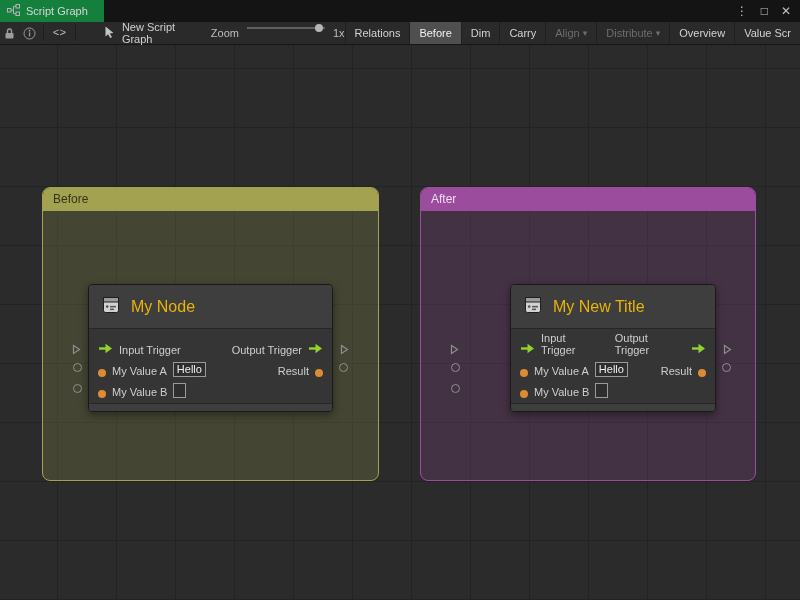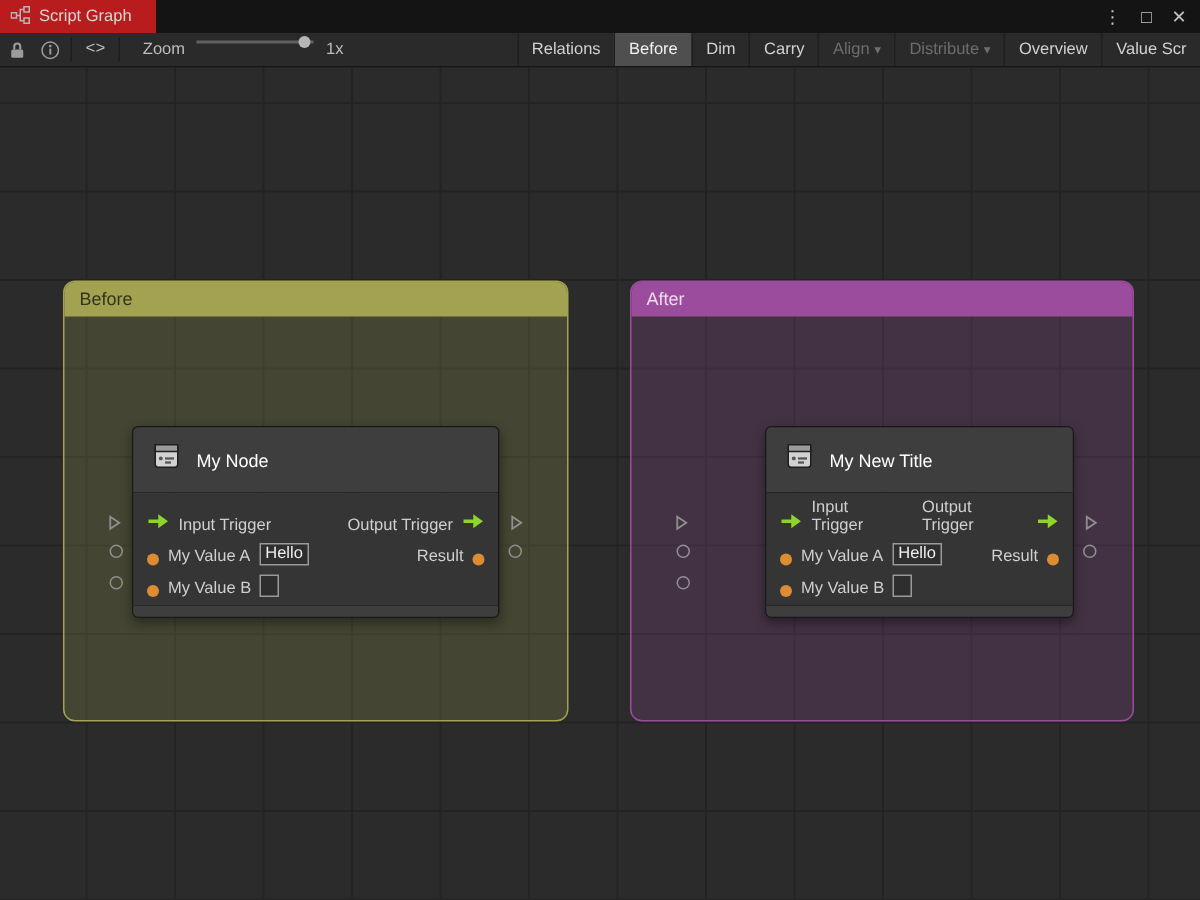--- a/index.html
+++ b/index.html
@@ -2,21 +2,21 @@
 <html><head>
 <meta charset="utf-8">
 <style>
   * { margin:0; padding:0; box-sizing:border-box; }
   html,body { width:800px; height:600px; overflow:hidden; }
   body { font-family:"Liberation Sans", sans-serif; background:#121212; }
   .window { position:relative; width:800px; height:600px; background:#121212; }
 
   
   .tabbar { position:absolute; top:0; left:0; width:800px; height:22px; background:#141414; display:flex; align-items:center; }
-  .tab { height:22px; display:flex; align-items:center; gap:6px; padding:0 16px 0 7px; background:#b91c1c; color:#d6d6d6; font-size:11px; }
+  .tab { height:22px; display:flex; align-items:center; gap:6px; padding:0 16px 0 7px; background:#15803d; color:#d6d6d6; font-size:11px; }
   .win-controls { margin-left:auto; display:flex; align-items:center; gap:13px; padding-right:9px; color:#c2c2c2; font-size:12px; }
   .win-controls span { cursor:default; }
 
   
   .toolbar { position:absolute; top:22px; left:0; width:800px; height:23px; background:#2a2a2a; border-bottom:1px solid #161616; display:flex; align-items:center; font-size:11px; color:#c8c8c8; }
   .ticon { display:flex; align-items:center; justify-content:center; width:22px; height:22px; }
   .tsep { width:1px; height:16px; background:#1d1d1d; margin:0 3px; }
   .code-glyph { font-family:"Liberation Mono", monospace; font-size:11px; color:#bdbdbd; margin:0 6px; }
   .graph-name { display:flex; align-items:center; gap:6px; margin-left:24px; color:#d0d0d0; }
   .zoom-wrap { display:flex; align-items:flex-start; gap:8px; margin-left:12px; }
@@ -44,21 +44,21 @@
   .group-header { height:23px; line-height:23px; padding:0 10px; font-size:12px; border-radius:7px 7px 0 0; }
   .group.before { border-color:#a3a251; background:rgba(163,162,81,.22); }
   .group.before .group-header { background:#a3a251; color:#34341c; }
   .group.after { border-color:#9c4c9c; background:rgba(156,76,156,.22); }
   .group.after .group-header { background:#9c4c9c; color:#ecdcec; }
 
   
   .node-wrap { position:absolute; }
   .node { border:1px solid #191919; border-radius:4px; box-shadow:0 3px 8px rgba(0,0,0,.4); }
   .node-header { height:44px; background:#3e3e3e; border-bottom:1px solid #262626; border-radius:3px 3px 0 0; display:flex; align-items:center; gap:9px; padding:0 11px; }
-  .node-title { font-size:12px; color:#ffffff; }
+  .node-title { font-size:16px; color:#eab308; }
   .node-body { background:#353535; padding:6px 0 5px; }
   .prow { height:21px; display:flex; align-items:flex-end; gap:6px; padding:0 9px; font-size:11px; color:#cfcfcf; }
   .sp { flex:1; }
   .node-footer { height:8px; background:#3e3e3e; border-top:1px solid #262626; border-radius:0 0 3px 3px; }
   .dot { width:8px; height:8px; border-radius:50%; background:#dd8c32; flex:0 0 auto; }
   .field { height:15px; min-width:13px; border:1px solid #9a9a9a; background:#2e2e2e; color:#efefef; font-size:11px; line-height:13px; padding:0 3px; }
   .ext { position:absolute; }
   .extcirc { width:9px; height:9px; border:1px solid #8f8f8f; border-radius:50%; background:transparent; }
 </style>
 </head>
@@ -97,20 +97,28 @@
     <span class="ticon">
       <svg width="13" height="13" viewBox="0 0 13 13">
           <circle cx="6.5" cy="6.5" r="5.5" fill="none" stroke="#9c9c9c"></circle>
           <rect x="5.9" y="5.4" width="1.3" height="4" fill="#9c9c9c"></rect>
           <circle cx="6.5" cy="3.7" r="0.9" fill="#9c9c9c"></circle>
         </svg>
     </span>
     <span class="tsep"></span>
     <span class="code-glyph">&lt;&gt;</span>
     <span class="tsep"></span>
+    <div class="graph-name">
+      <span>
+        <svg width="13" height="14" viewBox="0 0 13 14">
+            <path d="M2.5 1.5 L10.5 8 L6.8 8.4 L9 12.2 L7.2 13.1 L5.1 9.3 L2.5 11.4 Z" fill="#c4c4c4"></path>
+          </svg>
+      </span>
+      <span>New Script Graph</span>
+    </div>
     <div class="zoom-wrap">
       <span class="zoom-label">Zoom</span>
       <span class="slider-track">
           <span class="slider-handle"></span>
         </span>
       <span class="zoom-value">1x</span>
     </div>
     <div class="btngroup">
       <span class="tbtn">Relations</span>
       <span class="tbtn active">Before</span>

